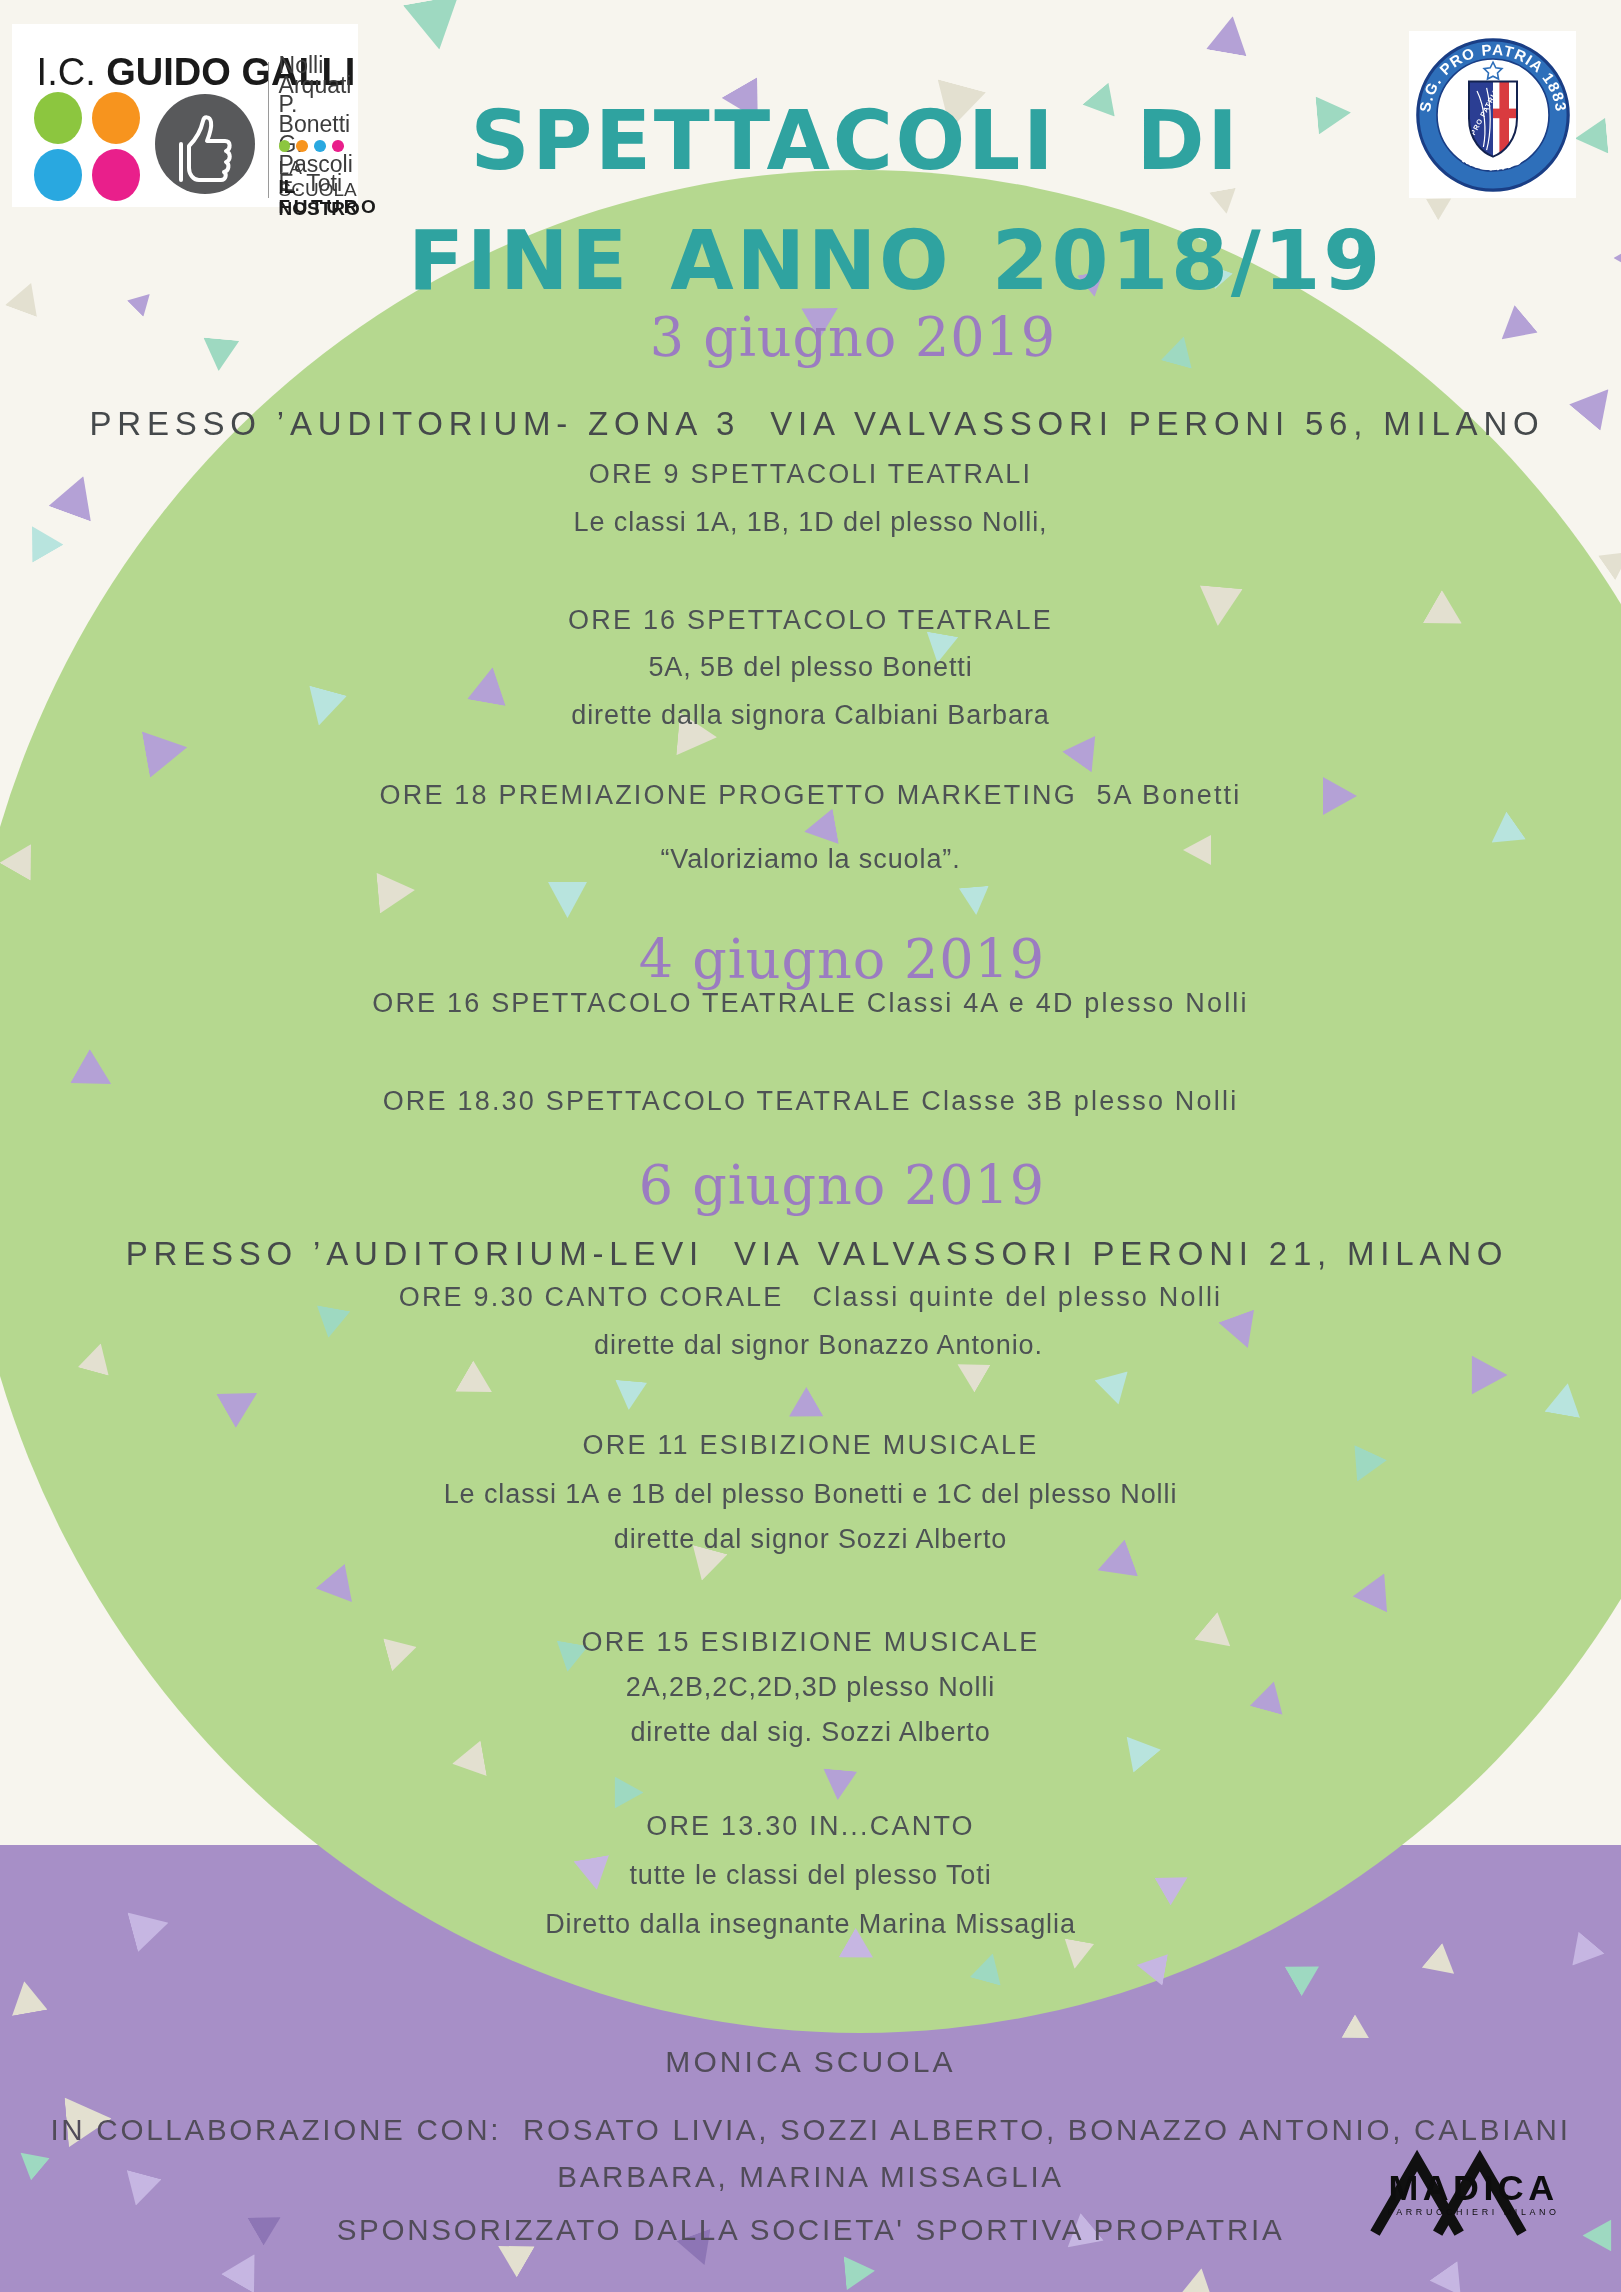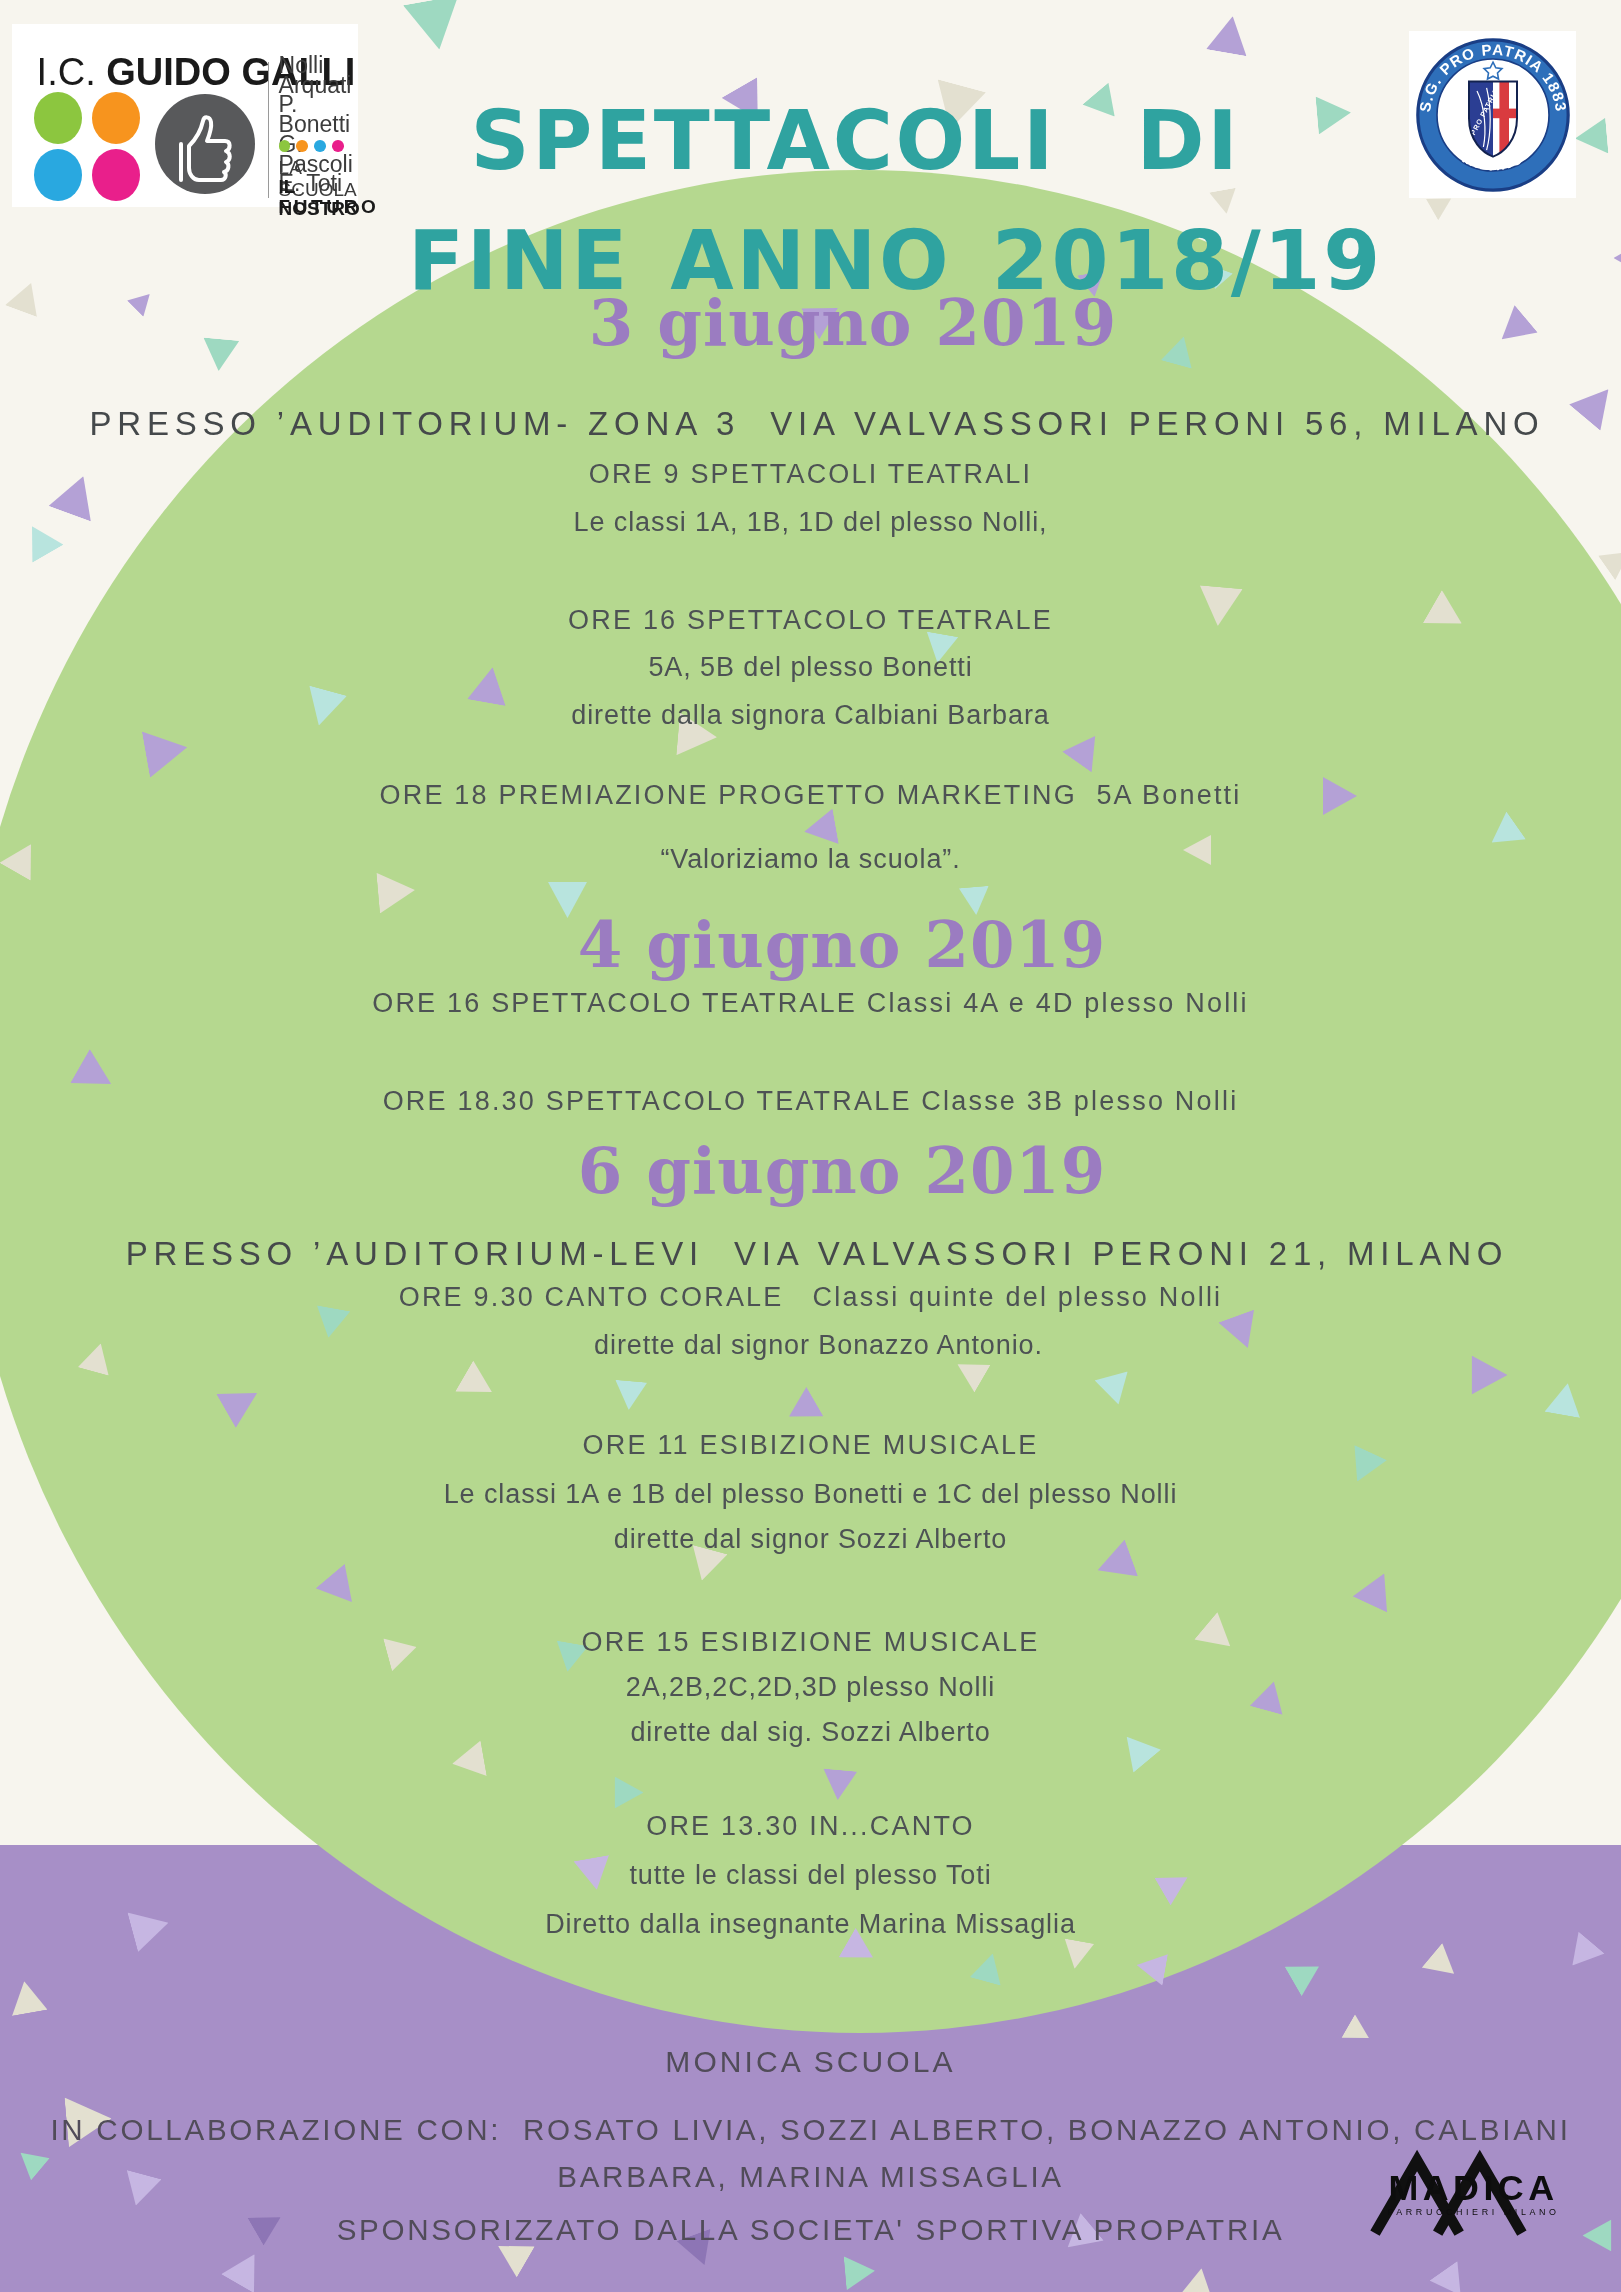--- a/index.html
+++ b/index.html
@@ -7,21 +7,21 @@
     position:relative;width:1621px;height:2293px;overflow:hidden;
     background:#F7F5EE;font-family:"Liberation Sans",sans-serif;
   }
   .band{position:absolute;left:0;top:1845px;width:1621px;height:448px;background:#A78FC7;}
   .circle{position:absolute;left:-40px;top:170px;width:1800px;height:1863px;border-radius:50%;background:#B5D88F;}
   .tri{position:absolute;clip-path:polygon(50% 0,0 100%,100% 100%);}
   .line{position:absolute;left:0;right:0;text-align:center;white-space:pre;color:#4D5254;}
   .ore{font-size:27px;letter-spacing:2.2px;}
   .sub{font-size:27px;letter-spacing:0.9px;}
   .venue{font-size:33px;letter-spacing:5.8px;color:#45494B;padding-left:13px;}
-  .day-heading{font-family:"DejaVu Serif",serif;font-weight:bold;font-size:64px;color:#9B7CC1;letter-spacing:0.9px;}
+  .day-heading{font-family:"DejaVu Serif",serif;font-weight:normal;font-size:54px;color:#9B7CC1;letter-spacing:0.9px;margin-top:21px;}
   .title-line{font-family:"DejaVu Sans",sans-serif;font-weight:bold;color:#2FA3A0;font-size:82px;letter-spacing:2.7px;word-spacing:9px;}
   .footer-line{font-size:30px;letter-spacing:3.1px;color:#514C59;}
   .footer-line.small{font-size:29.6px;letter-spacing:2.7px;}
 
   
   .logo-box{position:absolute;left:11.6px;top:24px;width:346px;height:183px;background:#FFFFFF;}
   .logo-title{position:absolute;left:25px;top:27px;font-size:38px;color:#1a1a1a;white-space:pre;}
   .logo-title .prefix{font-weight:normal;}
   .logo-title .name{font-weight:bold;}
   .dot{position:absolute;border-radius:50%;}

